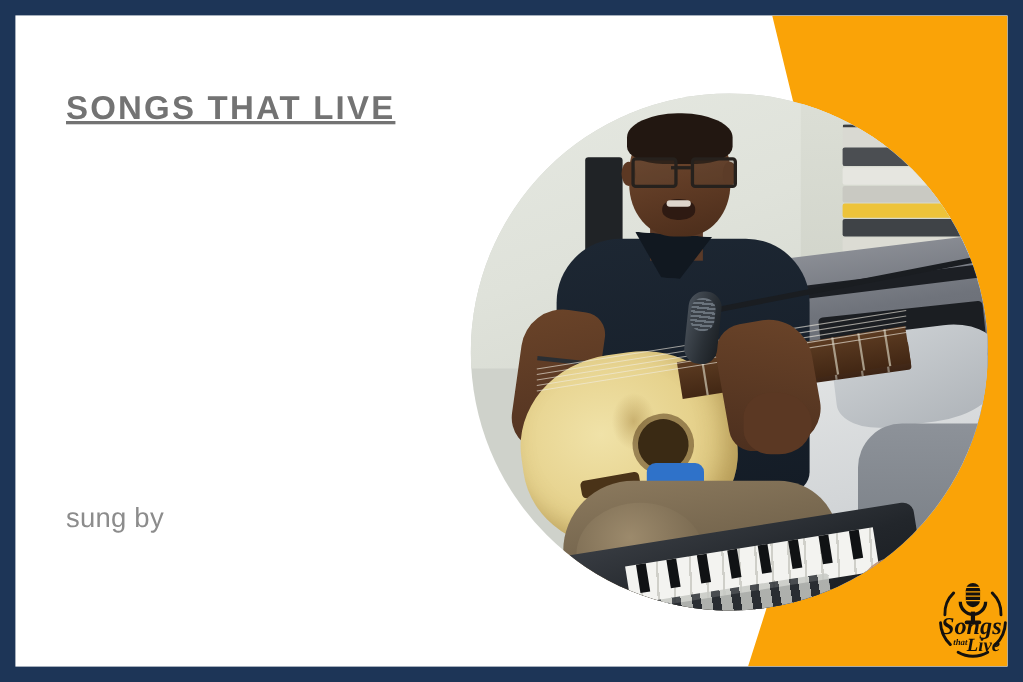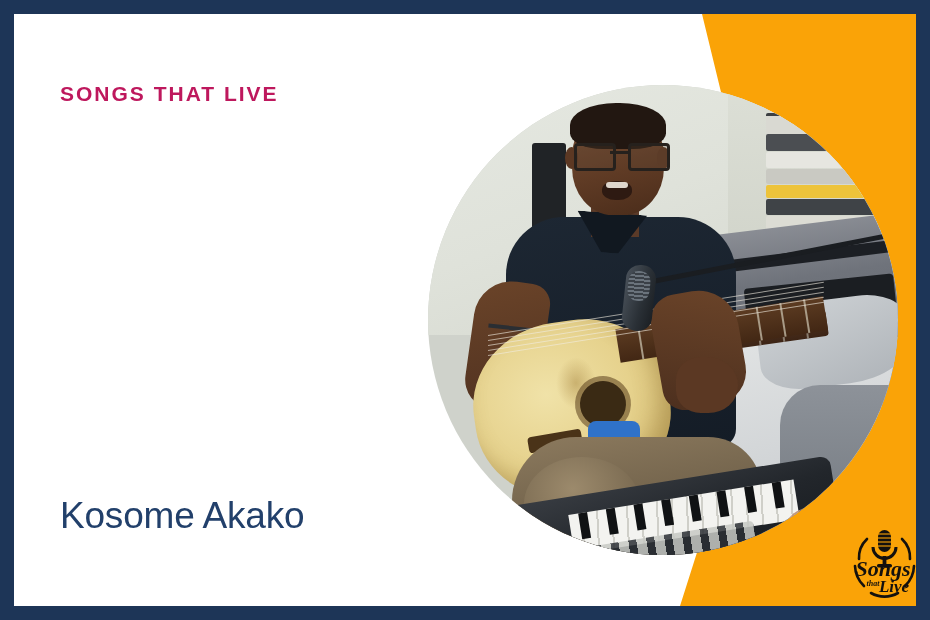--- a/index.html
+++ b/index.html
@@ -50,25 +50,26 @@
     left: 46px;
     top: 0;
     width: 400px;
     height: 592px;
   }
 
   #eyebrow {
     position: absolute;
     top: 68px;
     left: 0;
-    font-size: 21px;
+    font-size: 30px;
     font-weight: bold;
     letter-spacing: 2.0px;
-    color: #be185d;
+    color: #737373;
     white-space: nowrap;
+    text-decoration: underline;
   }
 
   #song-title {
     position: absolute;
     top: 222px;
     left: 0;
     width: 390px;
     font-size: 44px;
     font-weight: bold;
     line-height: 1.14;
@@ -396,21 +397,21 @@
 </head>
 <body>
 
 <div id="card">
   <div id="canvas">
 
     <div id="orange-panel"></div>
 
     <div id="text-column">
       <div id="eyebrow">SONGS THAT LIVE</div>
-      <div id="artist">Kosome Akako</div>
+      <div id="sung-by">sung by</div>
     </div>
 
     <div id="photo-circle">
       <div id="photo-inner">
         <div class="ph-wall"></div>
         <div class="ph-wall-right"></div>
         <div class="ph-lamp"></div>
 
         <div class="ph-stack">
           <div class="ph-bk bk1"></div>

